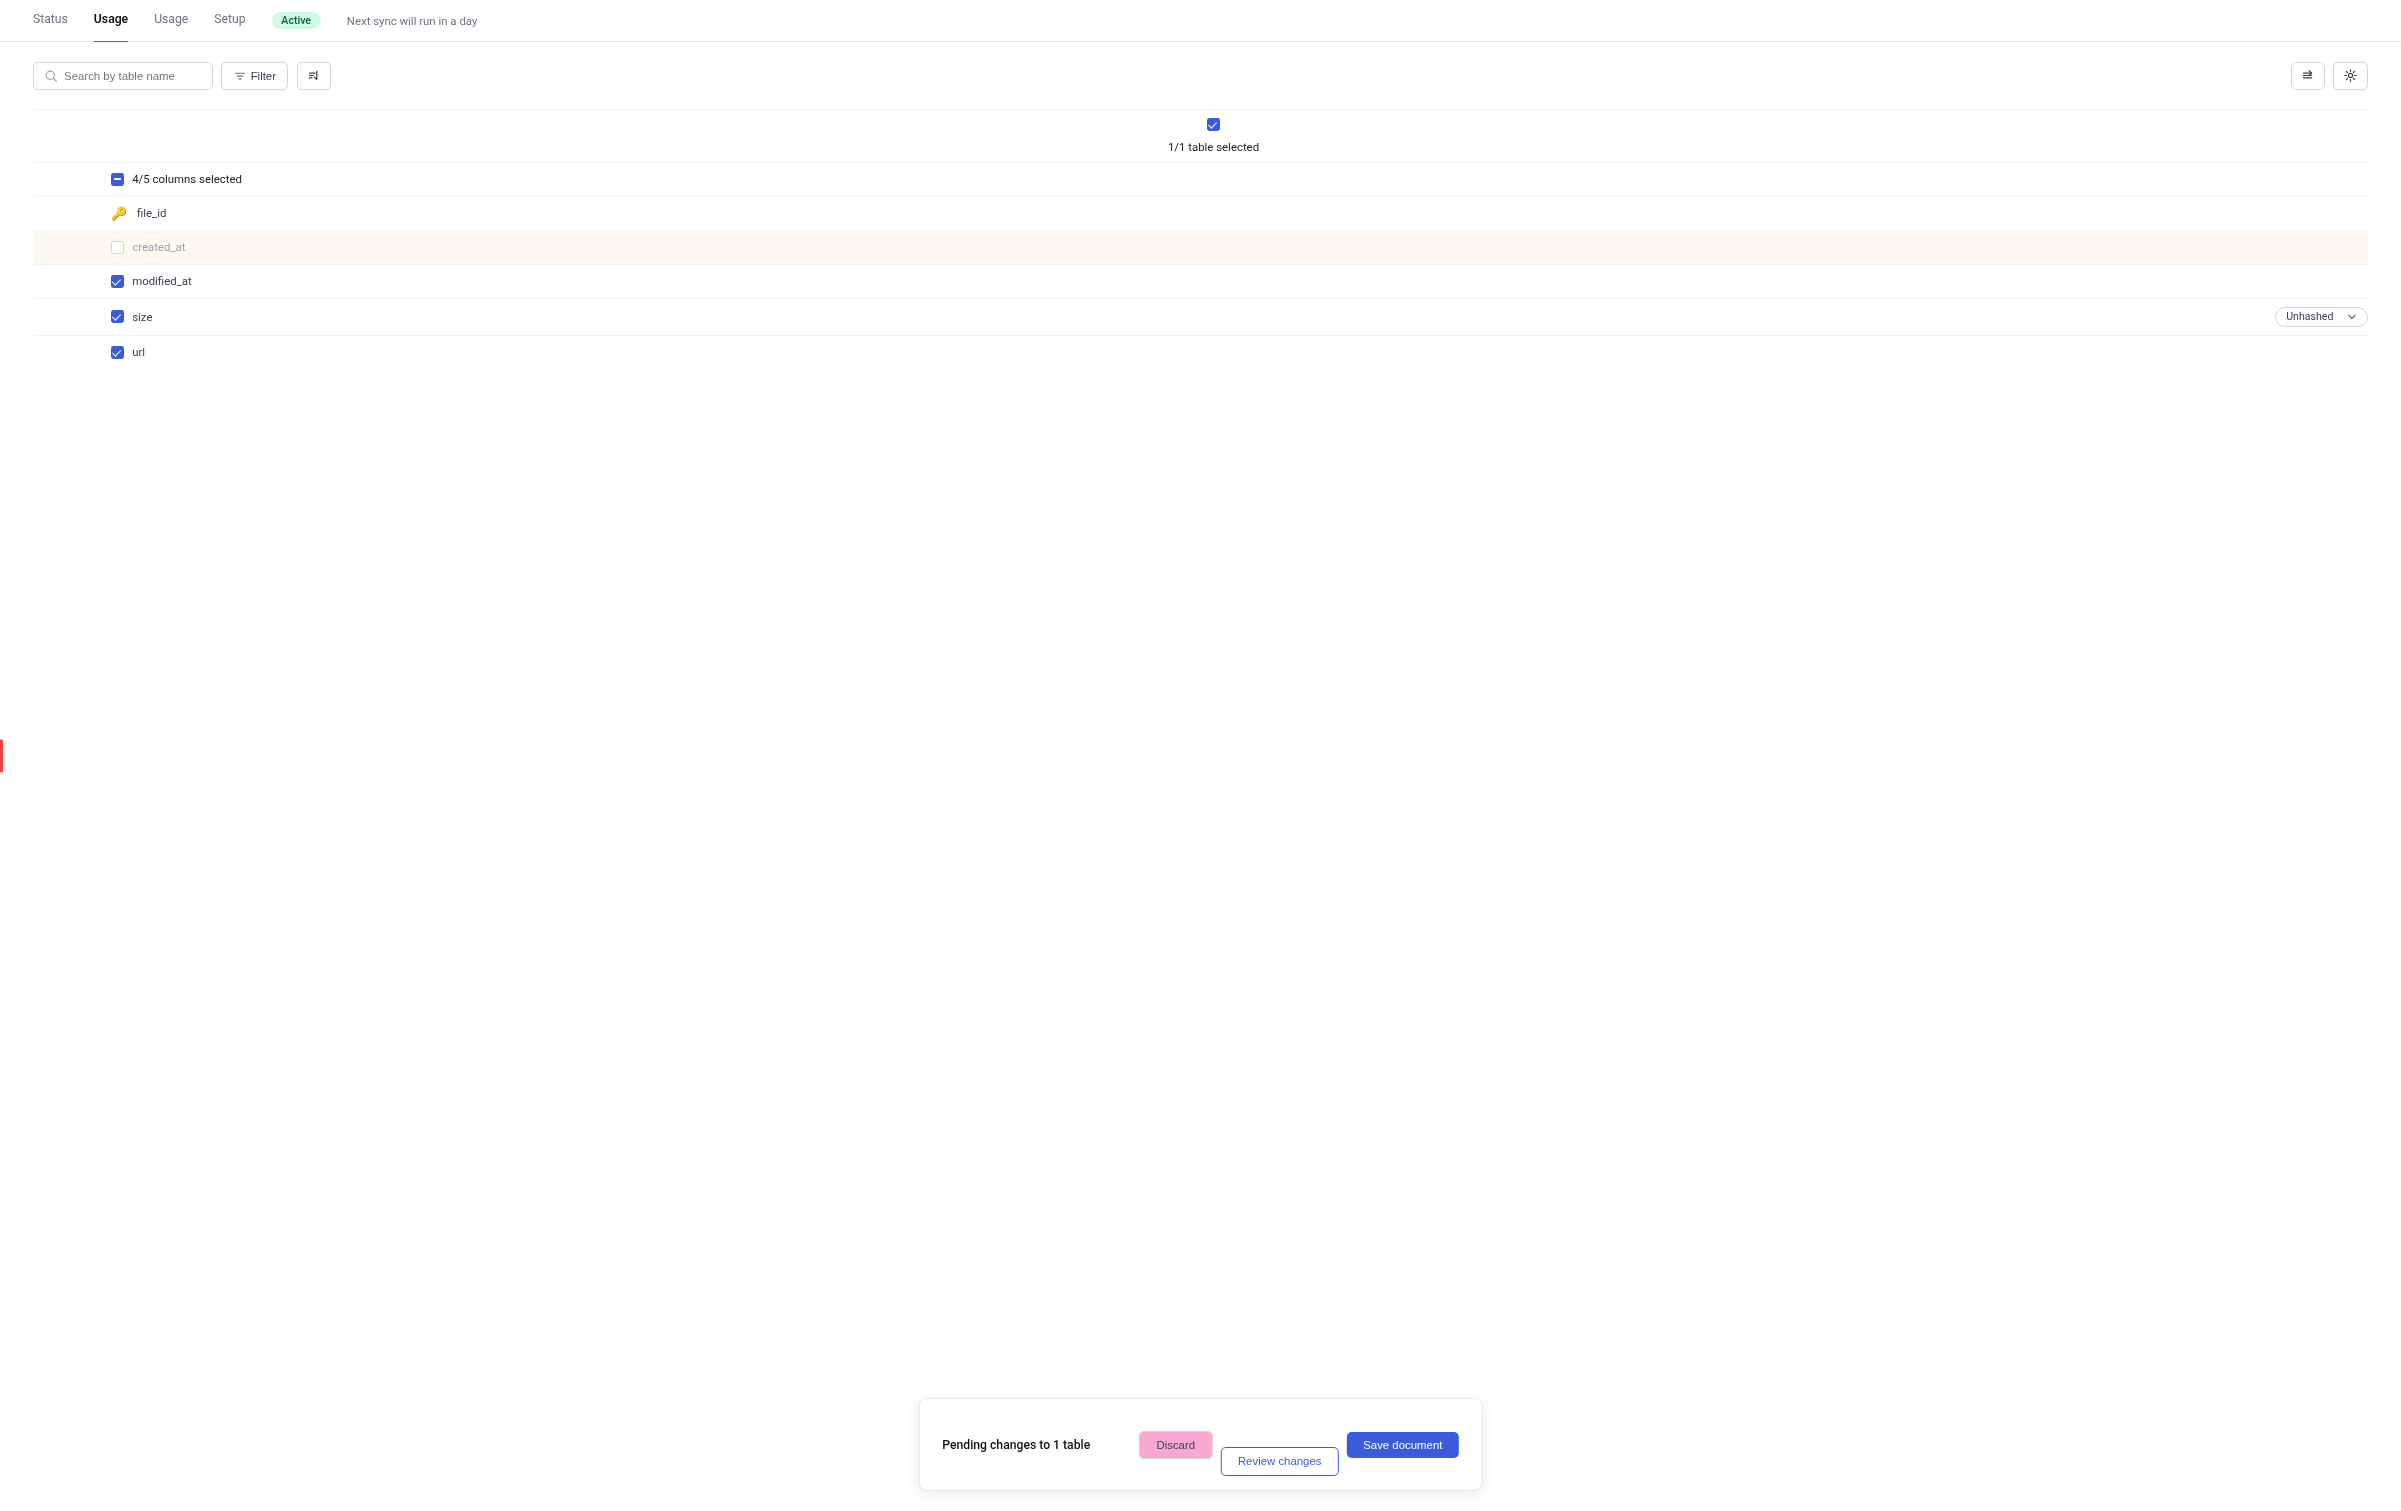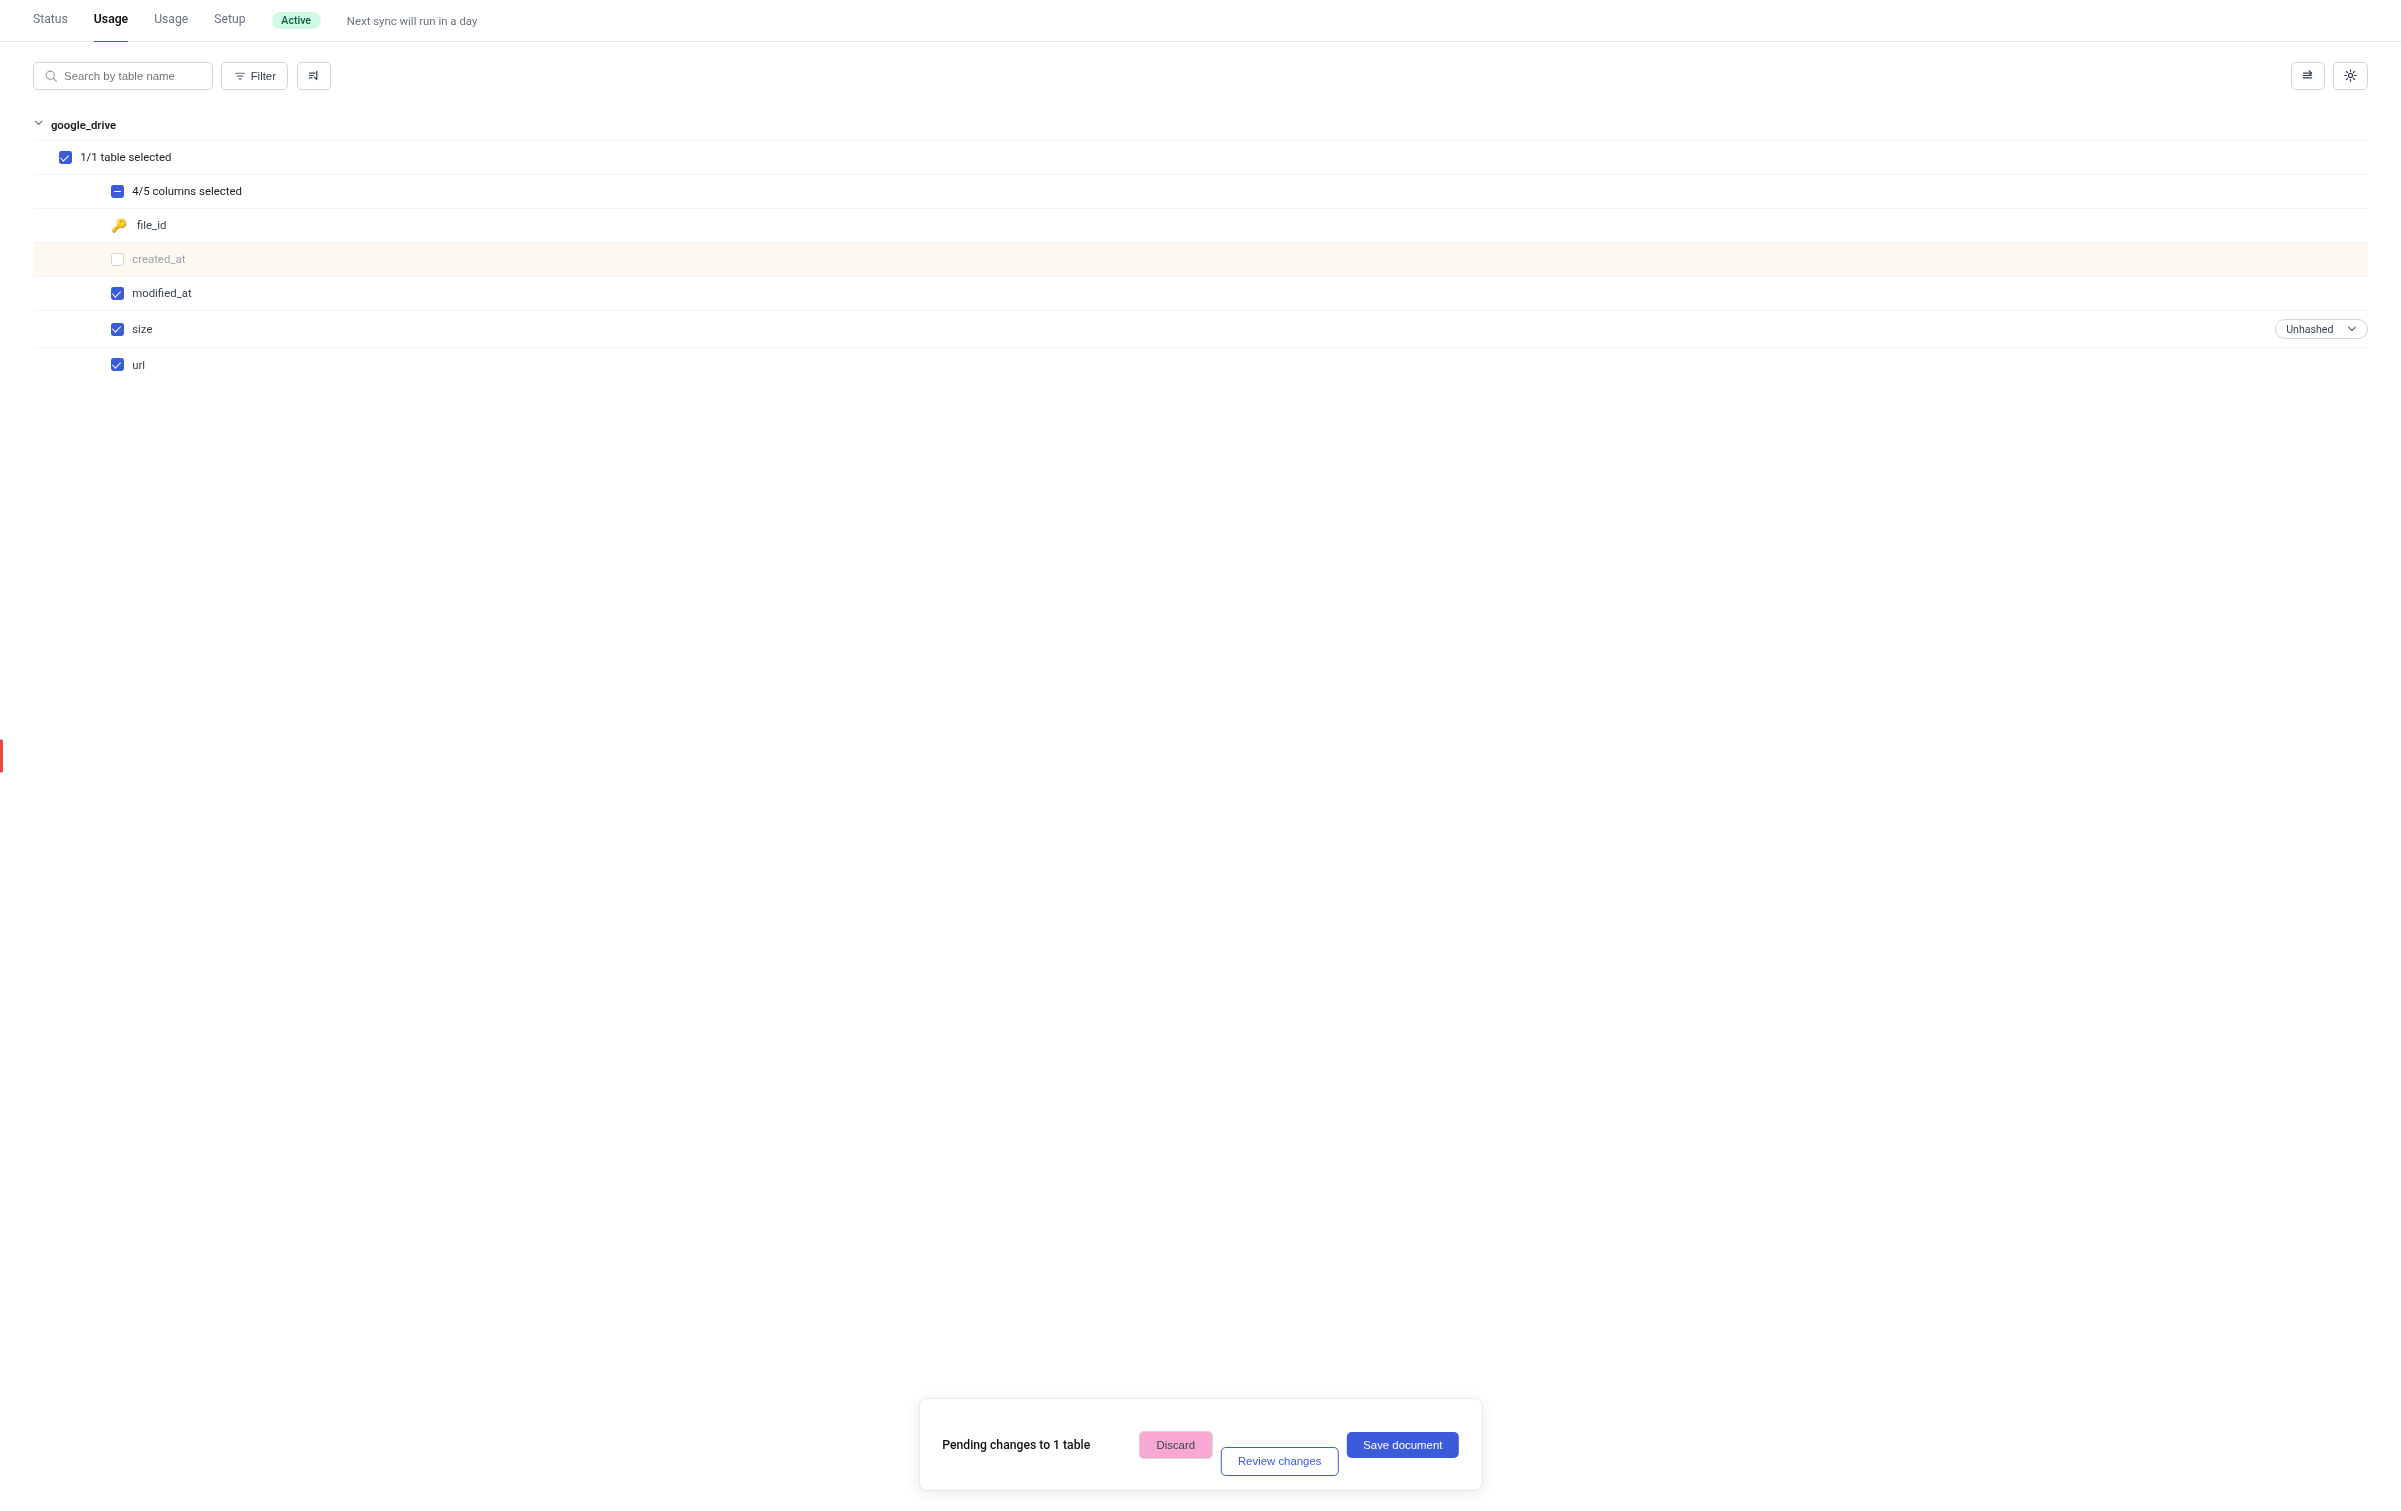--- a/index.html
+++ b/index.html
@@ -148,20 +148,21 @@
       align-items: center;
       padding: 8.2px 0;
       border-top: 0.8px solid #f3f4f6;
       min-height: 34px;
     }
     .schema-row.highlighted {
       background: #fef9ef;
     }
     .schema-row .row-indent-1 {
       padding-left: 26px;
+      flex-direction: column;
     }
     .schema-row .row-indent-2 {
       padding-left: 52px;
     }
     .schema-row .row-indent-3 {
       padding-left: 78px;
     }
 
     .row-content {
       display: flex;
@@ -363,28 +364,20 @@
         <svg width="13" height="13" viewBox="0 0 16 16" fill="none">
           <circle cx="8" cy="8" r="2.5" stroke="#374151" stroke-width="1.5"></circle>
           <path d="M8 1v2M8 13v2M1 8h2M13 8h2M2.93 2.93l1.41 1.41M11.66 11.66l1.41 1.41M2.93 13.07l1.41-1.41M11.66 4.34l1.41-1.41" stroke="#374151" stroke-width="1.5" stroke-linecap="round"></path>
         </svg>
       </button>
     </div>
   </div>
 
   <div class="schema-table">
 
-    <div class="group-header">
-      <span class="chevron-icon">
-        <svg width="11.4" height="11.4" viewBox="0 0 14 14" fill="none">
-          <polyline points="3,5 7,9 11,5" stroke="#6b7280" stroke-width="1.5" stroke-linecap="round" stroke-linejoin="round"></polyline>
-        </svg>
-      </span>
-      <span>google_drive</span>
-    </div>
 
     <div class="schema-row">
       <div class="row-content row-indent-1">
         <div class="checkbox-blue"></div>
         <span>1/1 table selected</span>
       </div>
     </div>
 
 
     <div class="schema-row">

